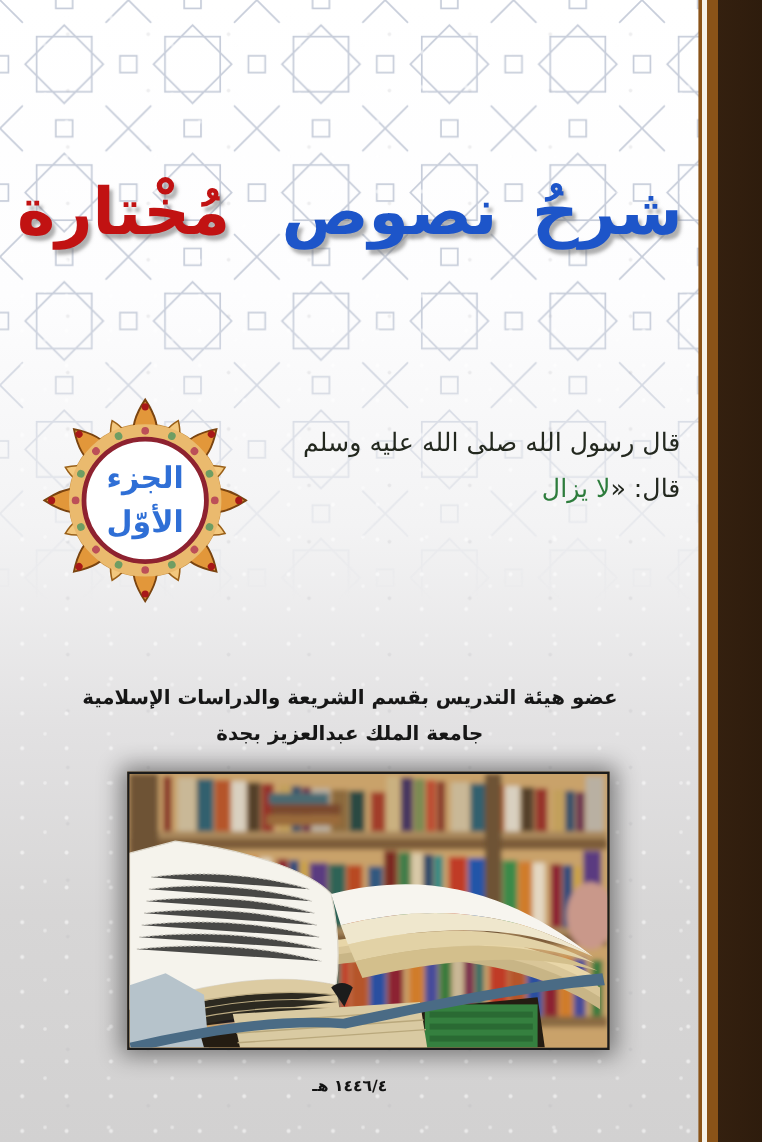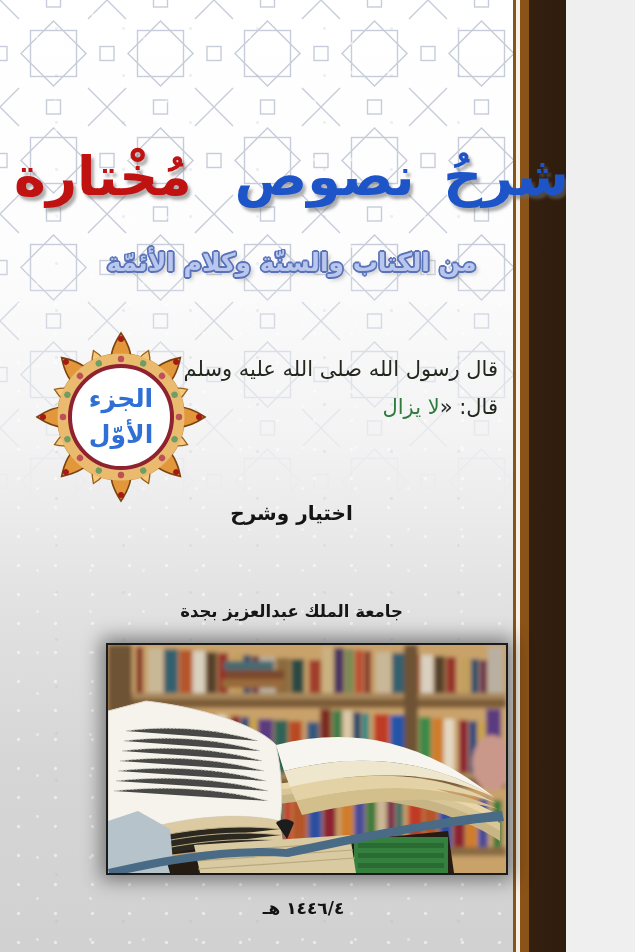--- a/index.html
+++ b/index.html
@@ -1,17 +1,17 @@
 <!DOCTYPE html>
 <html lang="ar"><head>
 <meta charset="utf-8">
 <style>
   html,body{margin:0;padding:0;background:#efefef;}
   .page{
-    position:relative;width:566px;height:952px;overflow:hidden;
+    position:relative;width:635px;height:952px;overflow:hidden;
     font-family:"DejaVu Sans",sans-serif;
     background:linear-gradient(180deg,#ffffff 0%,#fdfdfe 26%,#f3f3f4 46%,#e2e1e2 64%,#d7d6d6 80%,#d2d1d1 100%);
   }
   .speckle{
     position:absolute;inset:0;pointer-events:none;
     background-image:
       radial-gradient(circle,rgba(255,255,255,.55) 1px,transparent 2.2px),
       radial-gradient(circle,rgba(255,255,255,.40) 1px,transparent 2px),
       radial-gradient(circle,rgba(175,175,180,.20) 1px,transparent 2px);
     background-size:37px 29px,53px 41px,67px 47px;
@@ -55,21 +55,21 @@
   .author-name{top:534px;font-size:23px;color:#2239c6;}
   .affiliation{top:572px;font-size:16.5px;color:#161616;}
   .university{top:602px;font-size:16.5px;color:#161616;}
   .photo{
     position:absolute;left:106px;top:643px;width:398px;height:228px;
     border:2px solid #1b1b1b;box-shadow:0 0 18px 5px rgba(0,0,0,.45);
     background:#c9a26b;
   }
   .photo svg{display:block;}
   .footer-date{position:absolute;top:898px;left:0;width:583px;text-align:center;direction:rtl;
-    font-size:17px;font-weight:bold;color:#121212;padding-left:12px;}
+    font-size:13px;font-weight:bold;color:#121212;}
 </style>
 </head>
 <body>
 
 <div class="page">
 
   <svg class="pattern-svg" width="583" height="500" viewBox="0 0 583 500">
     <defs>
       <pattern id="star" width="107" height="107" patternUnits="userSpaceOnUse">
         <g fill="none" stroke="#c6ccd9" stroke-width="1.4">
@@ -96,21 +96,20 @@
 
   <div class="speckle"></div>
 
   <div class="side-bar"></div>
 
   <div class="title">
     <span class="t-blue">شرحُ نصوص</span>
     <span class="t-red">مُخْتارة</span>
   </div>
 
-  <div class="subtitle">من الكتاب والسنّة وكلام الأئمّة</div>
 
   <svg class="badge" viewBox="0 0 180 180">
     <defs>
       <path id="petalBig" d="M0,-84 C8,-72 12,-61 9,-51 C6,-42 -6,-42 -9,-51 C-12,-61 -8,-72 0,-84 Z"></path>
       <path id="petalSmall" d="M0,-72 C6,-64 8,-55 6,-48 C4,-42 -4,-42 -6,-48 C-8,-55 -6,-64 0,-72 Z"></path>
     </defs>
     <g transform="translate(90,90)">
       <circle r="63" fill="#f6e7c8" stroke="#c89045" stroke-width="2"></circle>
       <g fill="#f3c87e" stroke="#9a6018" stroke-width="1.3">
         <use href="#petalSmall" transform="rotate(22.5)"></use>
@@ -164,21 +163,21 @@
       <circle r="51" fill="#ffffff" stroke="#8e2230" stroke-width="4"></circle>
       <text x="0" y="-10" text-anchor="middle">الجزء</text>
       <text x="0" y="26" text-anchor="middle">الأوّل</text>
     </g>
   </svg>
 
   <div class="hadith">
     <div><span class="intro">قال رسول الله صلى الله عليه وسلم قال: «</span><span>لا يزال</span></div>
   </div>
 
-  <div class="center-line byline-heading">اختيار وشرح</div>
+  <div class="center-line affiliation">عضو هيئة التدريس بقسم الشريعة والدراسات الإسلامية</div>
   <div class="center-line university">جامعة الملك عبدالعزيز بجدة</div>
 
   <div class="photo">
     <svg width="398" height="228" viewBox="0 0 398 228" aria-label="open book in front of library bookshelves">
       <defs>
         <filter id="bblur" x="-5%" y="-5%" width="110%" height="110%">
           <feGaussianBlur stdDeviation="2.3"></feGaussianBlur>
         </filter>
       </defs>
       <g filter="url(#bblur)">

